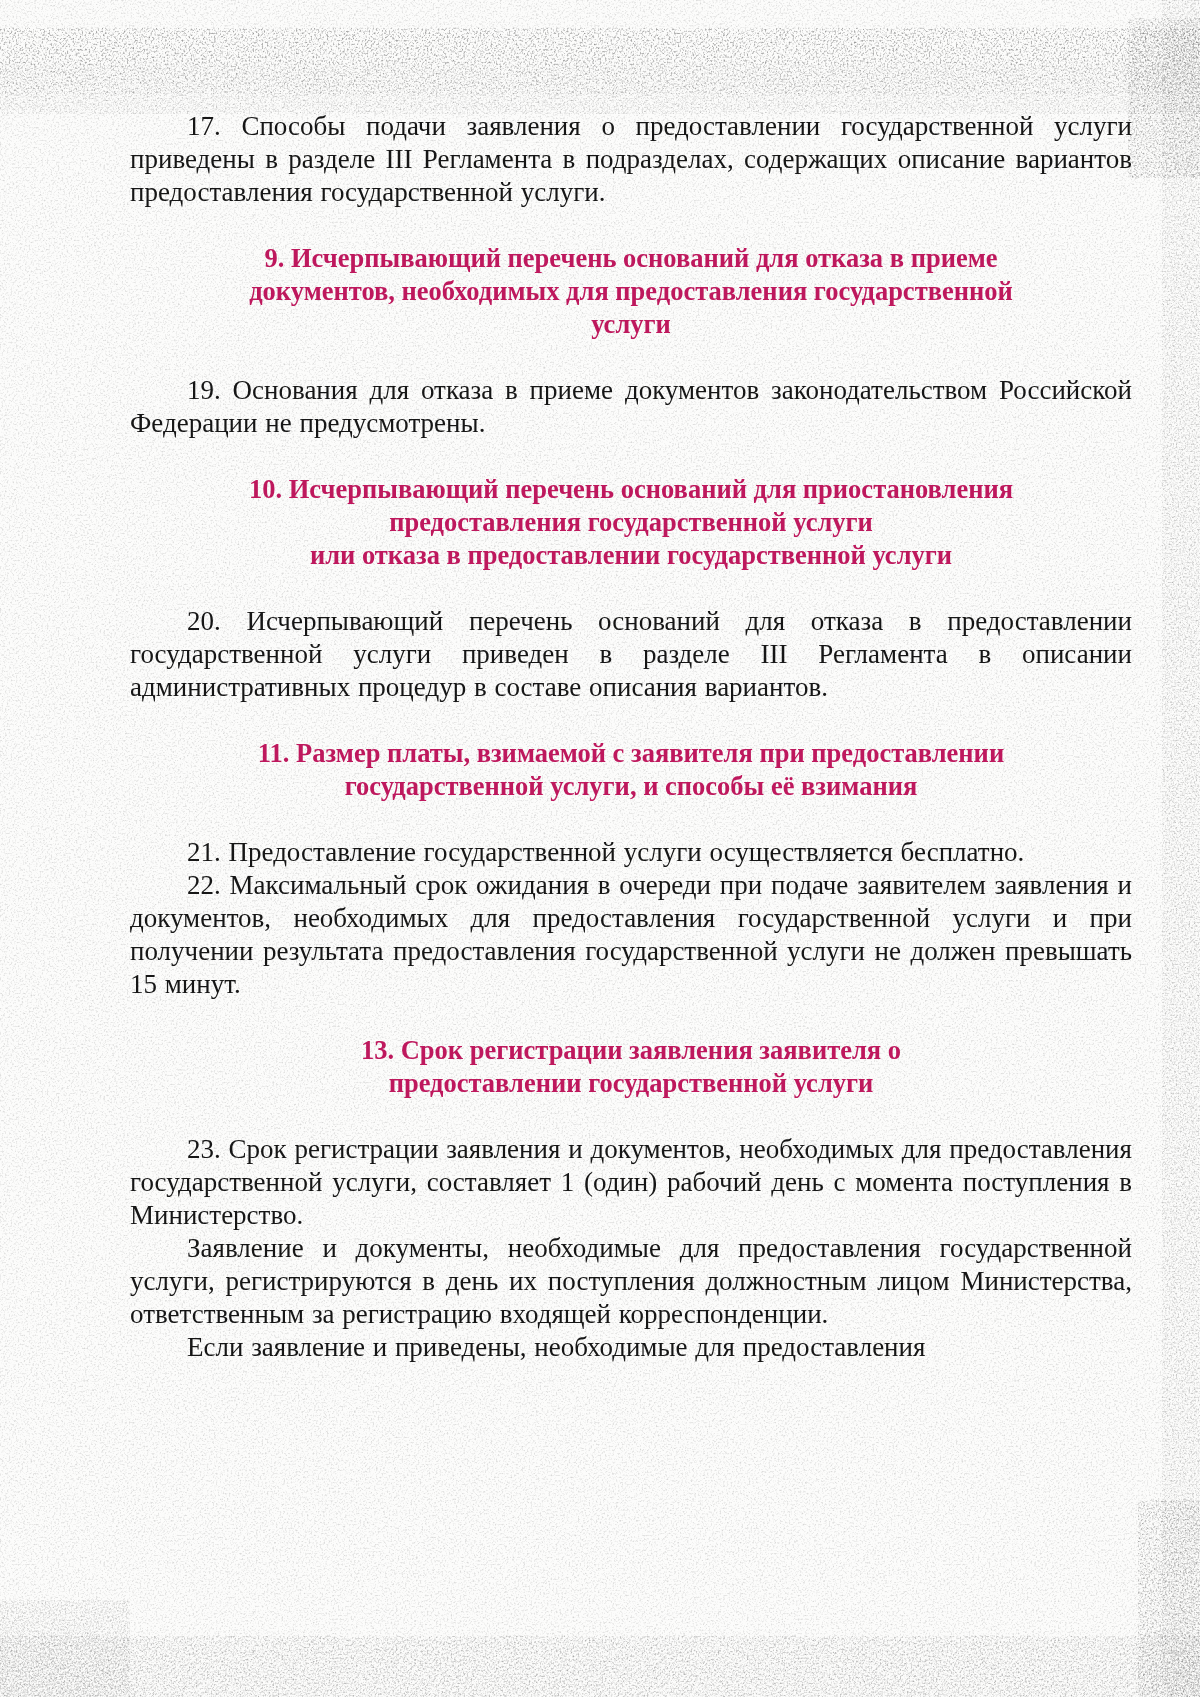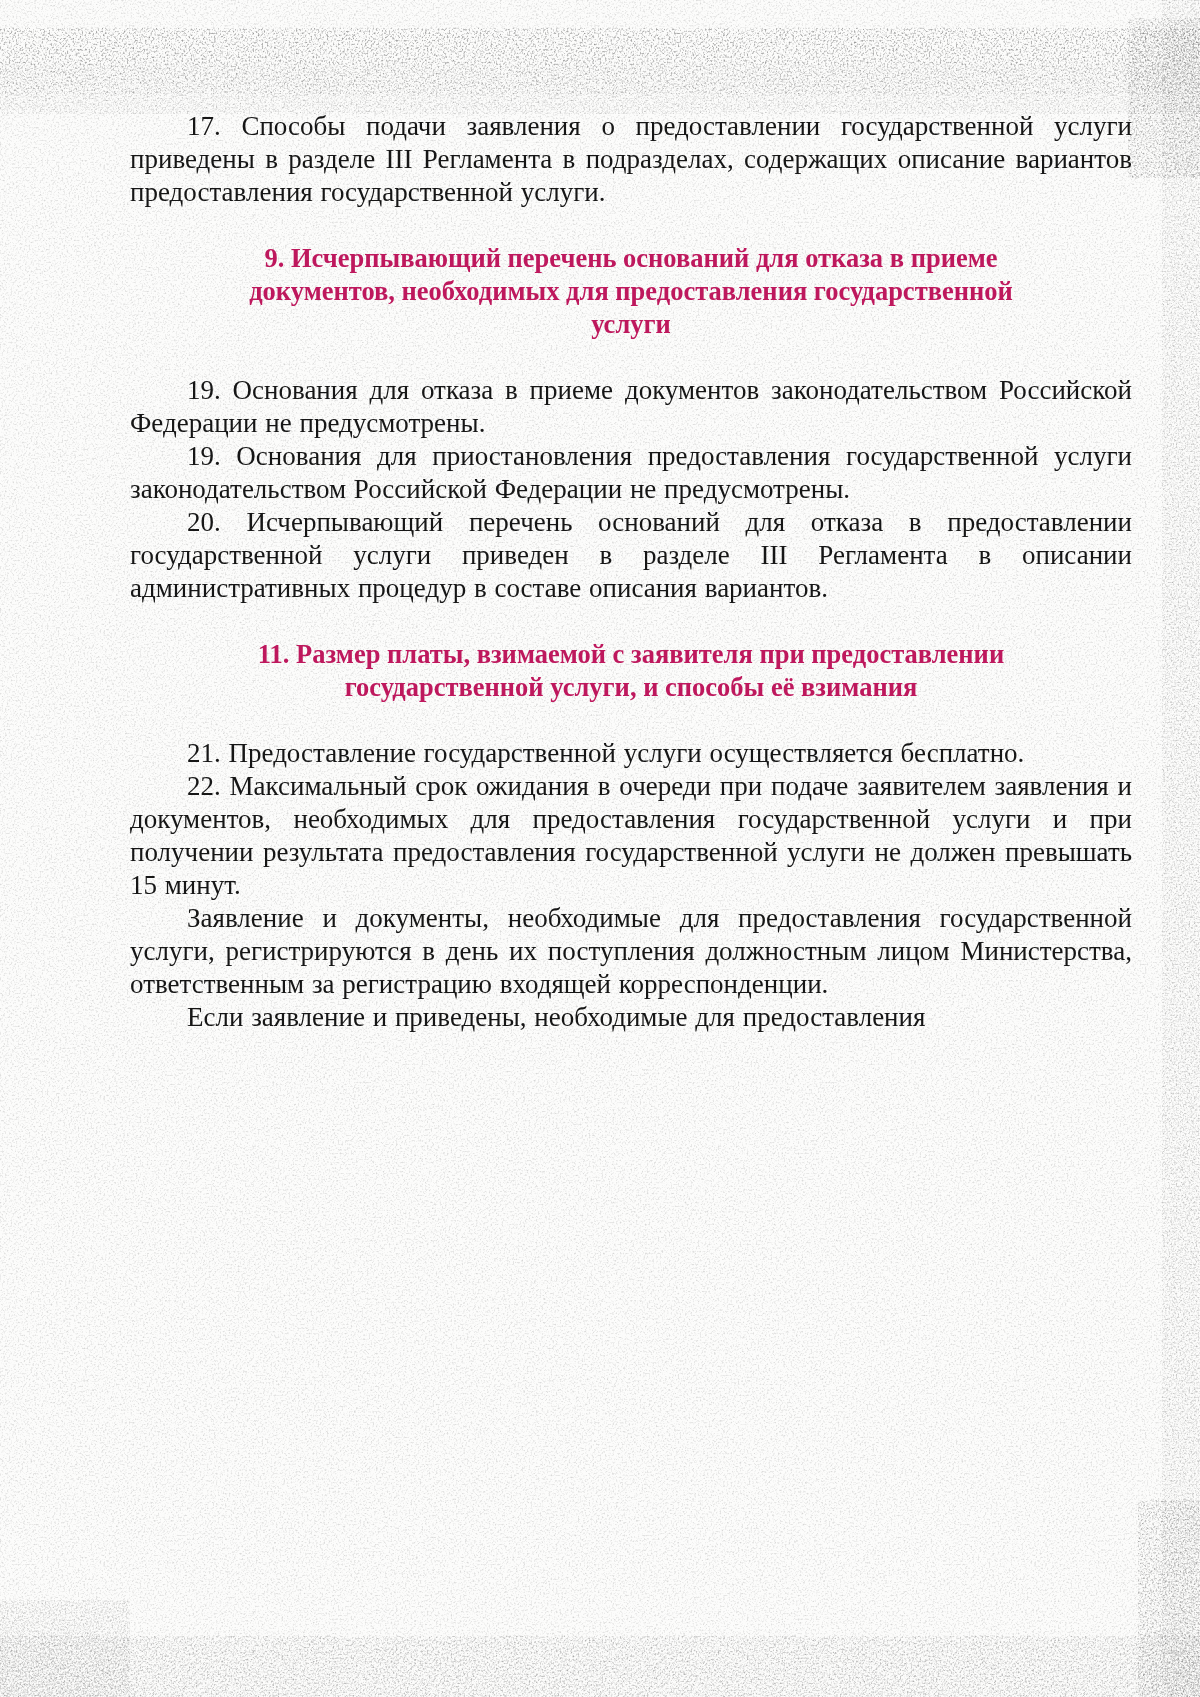--- a/index.html
+++ b/index.html
@@ -66,33 +66,38 @@
   <div class="content">
 
     <p class="body-par">17. Способы подачи заявления о предоставлении государственной услуги приведены в разделе III Регламента в подразделах, содержащих описание вариантов предоставления государственной услуги.</p>
 
     <h2 class="sec-head">9. Исчерпывающий перечень оснований для отказа в приеме
 документов, необходимых для предоставления государственной
 услуги</h2>
 
     <p class="body-par">19. Основания для отказа в приеме документов законодательством Российской Федерации не предусмотрены.</p>
 
+    <h2 class="sec-head">10. Исчерпывающий перечень оснований для приостановления
+предоставления государственной услуги
+или отказа в предоставлении государственной услуги</h2>
 
-    <p class="body-par">19. Основания для приостановления предоставления государственной услуги законодательством Российской Федерации не предусмотрены.</p>
 
     <p class="body-par">20. Исчерпывающий перечень оснований для отказа в предоставлении государственной услуги приведен в разделе III Регламента в описании административных процедур в составе описания вариантов.</p>
 
     <h2 class="sec-head">11. Размер платы, взимаемой с заявителя при предоставлении
 государственной услуги, и способы её взимания</h2>
 
     <p class="body-par">21. Предоставление государственной услуги осуществляется бесплатно.</p>
 
 
     <p class="body-par">22. Максимальный срок ожидания в очереди при подаче заявителем заявления и документов, необходимых для предоставления государственной услуги и при получении результата предоставления государственной услуги не должен превышать 15 минут.</p>
 
+    <h2 class="sec-head">13. Срок регистрации заявления заявителя о
+предоставлении государственной услуги</h2>
 
+    <p class="body-par">23. Срок регистрации заявления и документов, необходимых для предоставления государственной услуги, составляет 1 (один) рабочий день с момента поступления в Министерство.</p>
 
     <p class="body-par">Заявление и документы, необходимые для предоставления государственной услуги, регистрируются в день их поступления должностным лицом Министерства, ответственным за регистрацию входящей корреспонденции.</p>
 
     <p class="body-par">Если заявление и приведены, необходимые для предоставления</p>
 
   </div>
 </div>
 
 </body></html>

